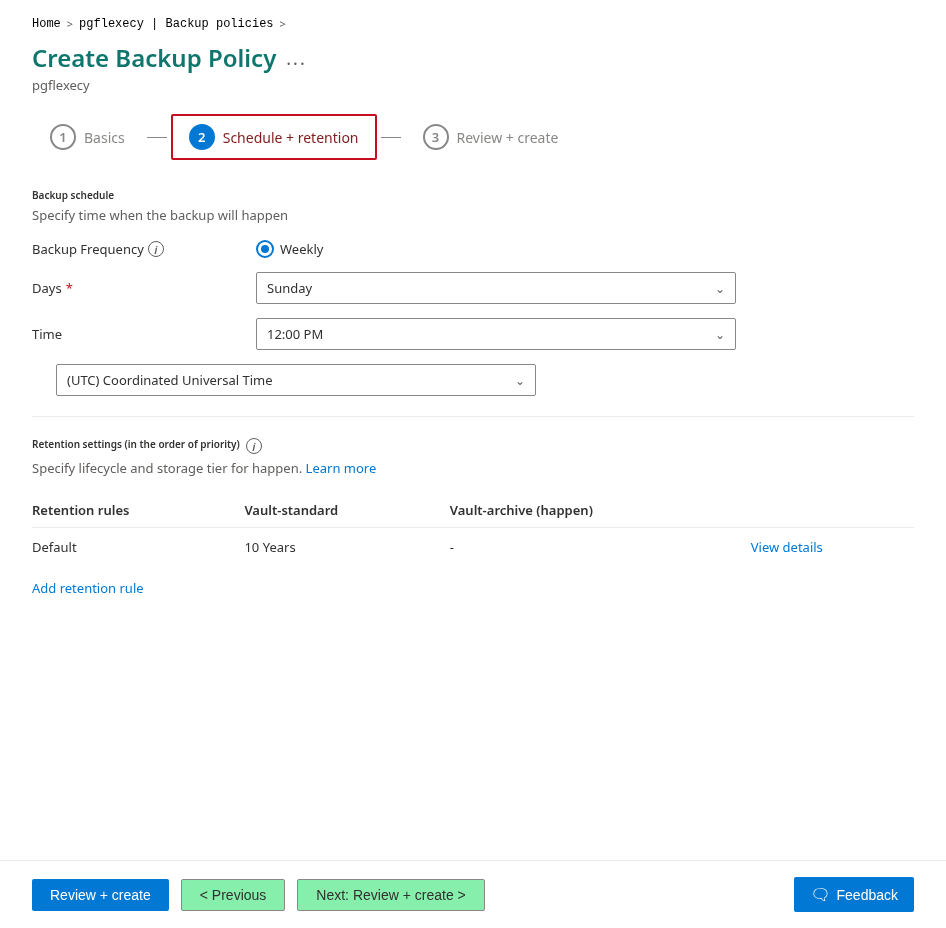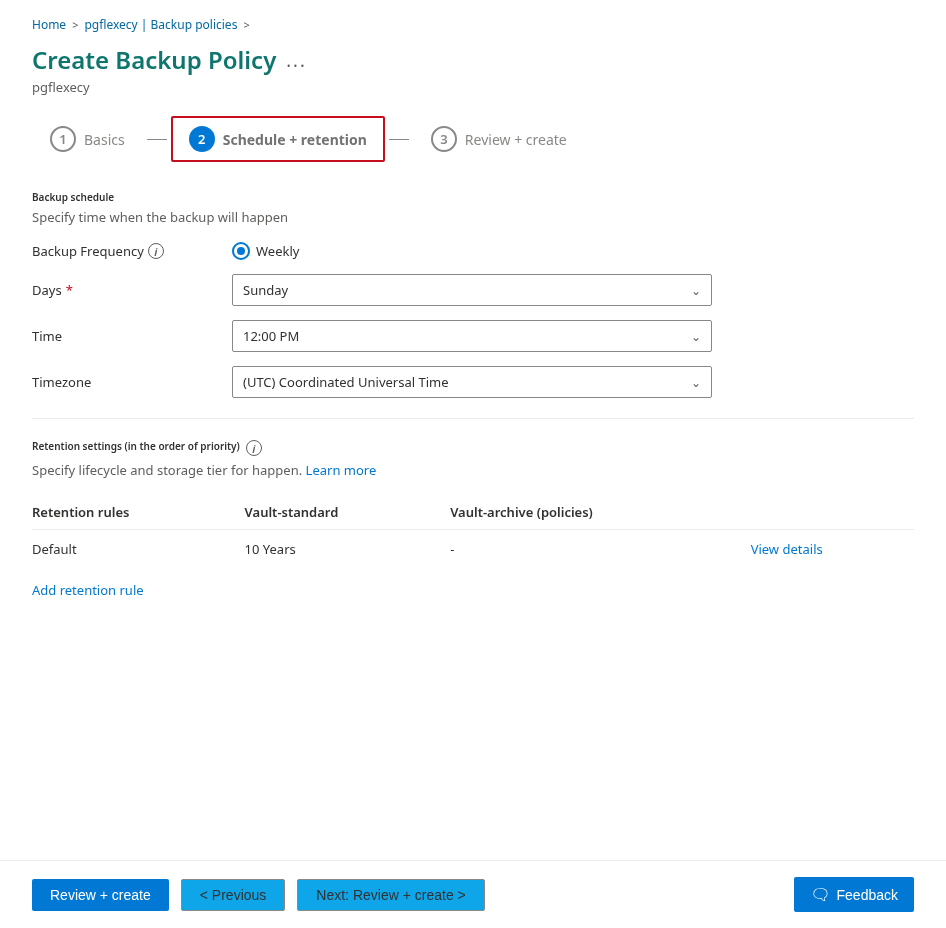--- a/index.html
+++ b/index.html
@@ -22,23 +22,24 @@
     
     .breadcrumb {
       display: flex;
       align-items: center;
       gap: 6px;
       font-size: 12px;
       color: #0078d4;
       margin-bottom: 10px;
     }
     .breadcrumb a {
-      color: #0369a1;
+      color: #000000;
       text-decoration: none;
       cursor: pointer;
+      font-family: Liberation Mono, monospace;
     }
     .breadcrumb .sep { color: #605e5c; font-size: 11px; }
 
     
     .page-title-row {
       display: flex;
       align-items: center;
       gap: 10px;
       margin-bottom: 2px;
     }
@@ -94,22 +95,22 @@
       color: #8a8886;
       background: #fff;
     }
     .step-circle.active-filled {
       background: #0078d4;
       color: #fff;
       border: none;
     }
     .step-label {
       font-size: 14px;
-      font-weight: 700;
-      color: #737373;
+      font-weight: 400;
+      color: #7f1d1d;
     }
     .wizard-step.inactive-step .step-label {
       color: #8a8886;
       font-weight: 400;
     }
     .step-separator {
       width: 20px;
       height: 1px;
       background: #8a8886;
       margin: 0 4px;
@@ -155,20 +156,21 @@
       border: 1.5px solid #605e5c;
       font-size: 11px;
       color: #605e5c;
       cursor: pointer;
       font-style: italic;
       font-weight: 600;
     }
     .form-control {
       flex: 1;
       max-width: 480px;
+      margin-left: 24px;
     }
 
     
     .radio-group {
       display: flex;
       align-items: center;
       gap: 20px;
     }
     .radio-item {
       display: flex;
@@ -286,21 +288,21 @@
       background: #0078d4;
       color: #fff;
       border: none;
       border-radius: 2px;
       padding: 8px 18px;
       font-size: 14px;
       font-weight: 500;
       cursor: pointer;
     }
     .btn-secondary {
-      background: #0ea5e9;
+      background: #86efac;
       color: #323130;
       border: 1px solid #8a8886;
       border-radius: 2px;
       padding: 7px 18px;
       font-size: 14px;
       cursor: pointer;
     }
     .btn-feedback {
       background: #0078d4;
       color: #fff;
@@ -406,23 +408,20 @@
     <div class="form-control">
       <div class="dropdown">
         <span>12:00 PM</span>
         <span class="dropdown-chevron">⌄</span>
       </div>
     </div>
   </div>
 
   
   <div class="form-row">
-    <div class="form-label">
-      <span>Timezone</span>
-    </div>
     <div class="form-control">
       <div class="dropdown">
         <span>(UTC) Coordinated Universal Time</span>
         <span class="dropdown-chevron">⌄</span>
       </div>
     </div>
   </div>
 
   <hr class="section-divider">
 
@@ -435,21 +434,21 @@
     <span>Specify lifecycle and storage tier for happen.</span>
     <a class="learn-more">Learn more</a>
   </div>
 
   
   <table class="retention-table">
     <thead>
       <tr>
         <th>Retention rules</th>
         <th>Vault-standard</th>
-        <th>Vault-archive (policies)</th>
+        <th>Vault-archive (happen)</th>
         <th></th>
       </tr>
     </thead>
     <tbody>
       <tr class="table-row">
         <td>Default</td>
         <td>10 Years</td>
         <td>-</td>
         <td>
           <a class="view-details-link">View details</a>

